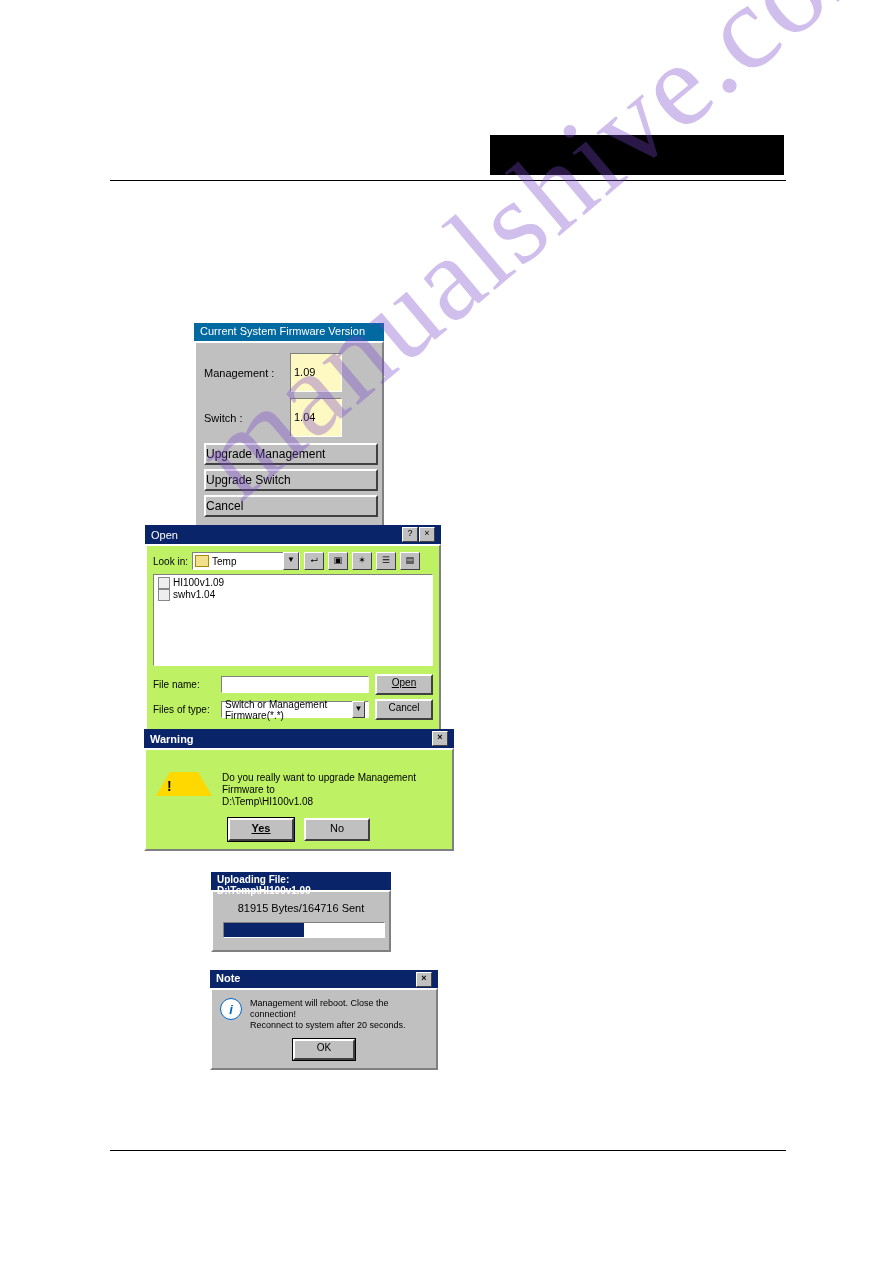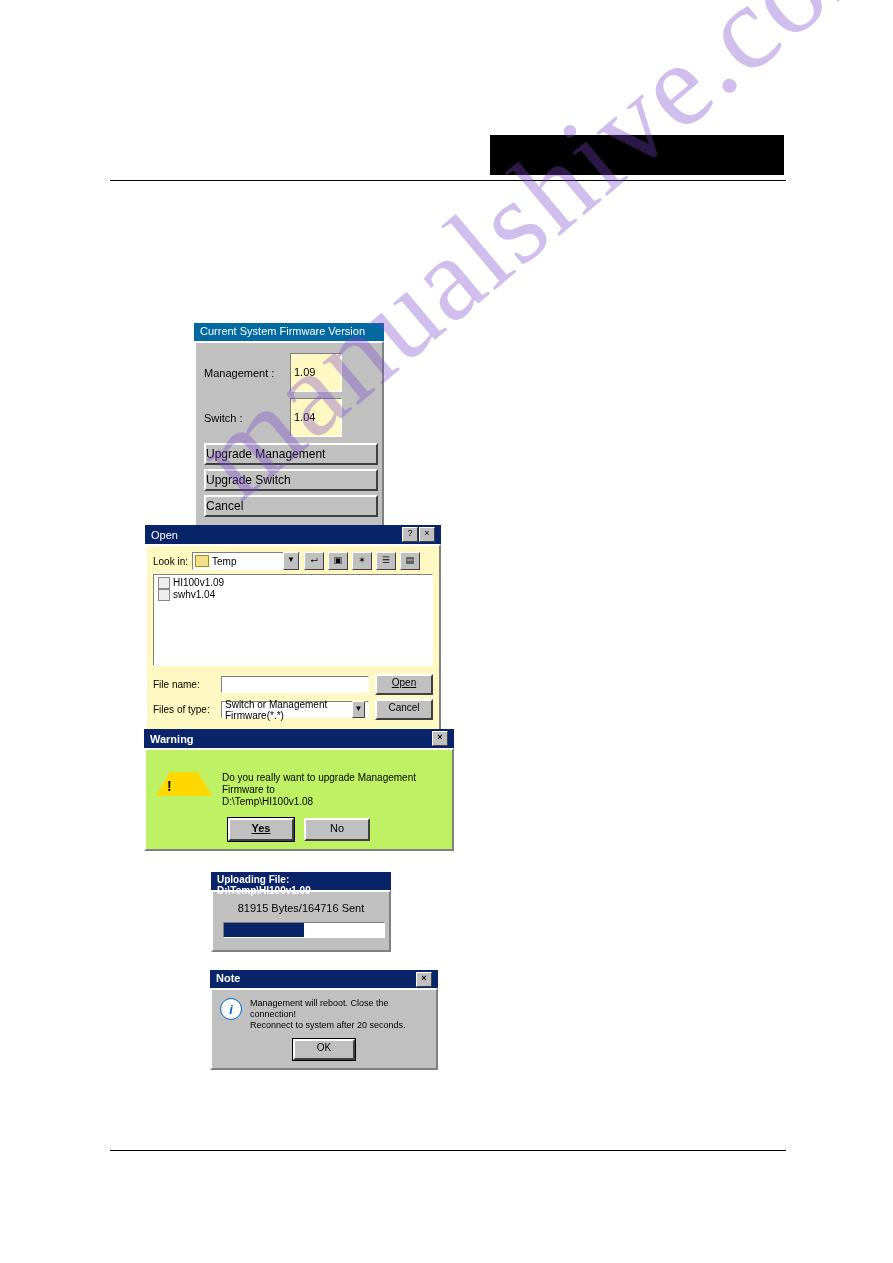--- a/index.html
+++ b/index.html
@@ -120,21 +120,21 @@
   .dlg2 .title .winbtns { display: flex; gap: 1px; }
   .dlg2 .title .winbtns .wb {
     width: 14px; height: 13px;
     background: #c0c0c0;
     border: 1px solid #fff;
     border-right-color: #404040;
     border-bottom-color: #404040;
     font-size: 9px; line-height: 11px; text-align: center; color:#000;
   }
   .dlg2 .body {
-    background: #fef9c3;
+    background: #bef264;
     border: 2px solid #fff;
     border-right-color: #808080;
     border-bottom-color: #808080;
     padding: 6px;
   }
   .dlg2 .toolbar { display: flex; align-items: center; gap: 4px; margin-bottom: 4px; }
   .dlg2 .toolbar .lbl { font-size: 10px; }
   .dlg2 .combo {
     display: flex; align-items: center;
     background: #fff;

